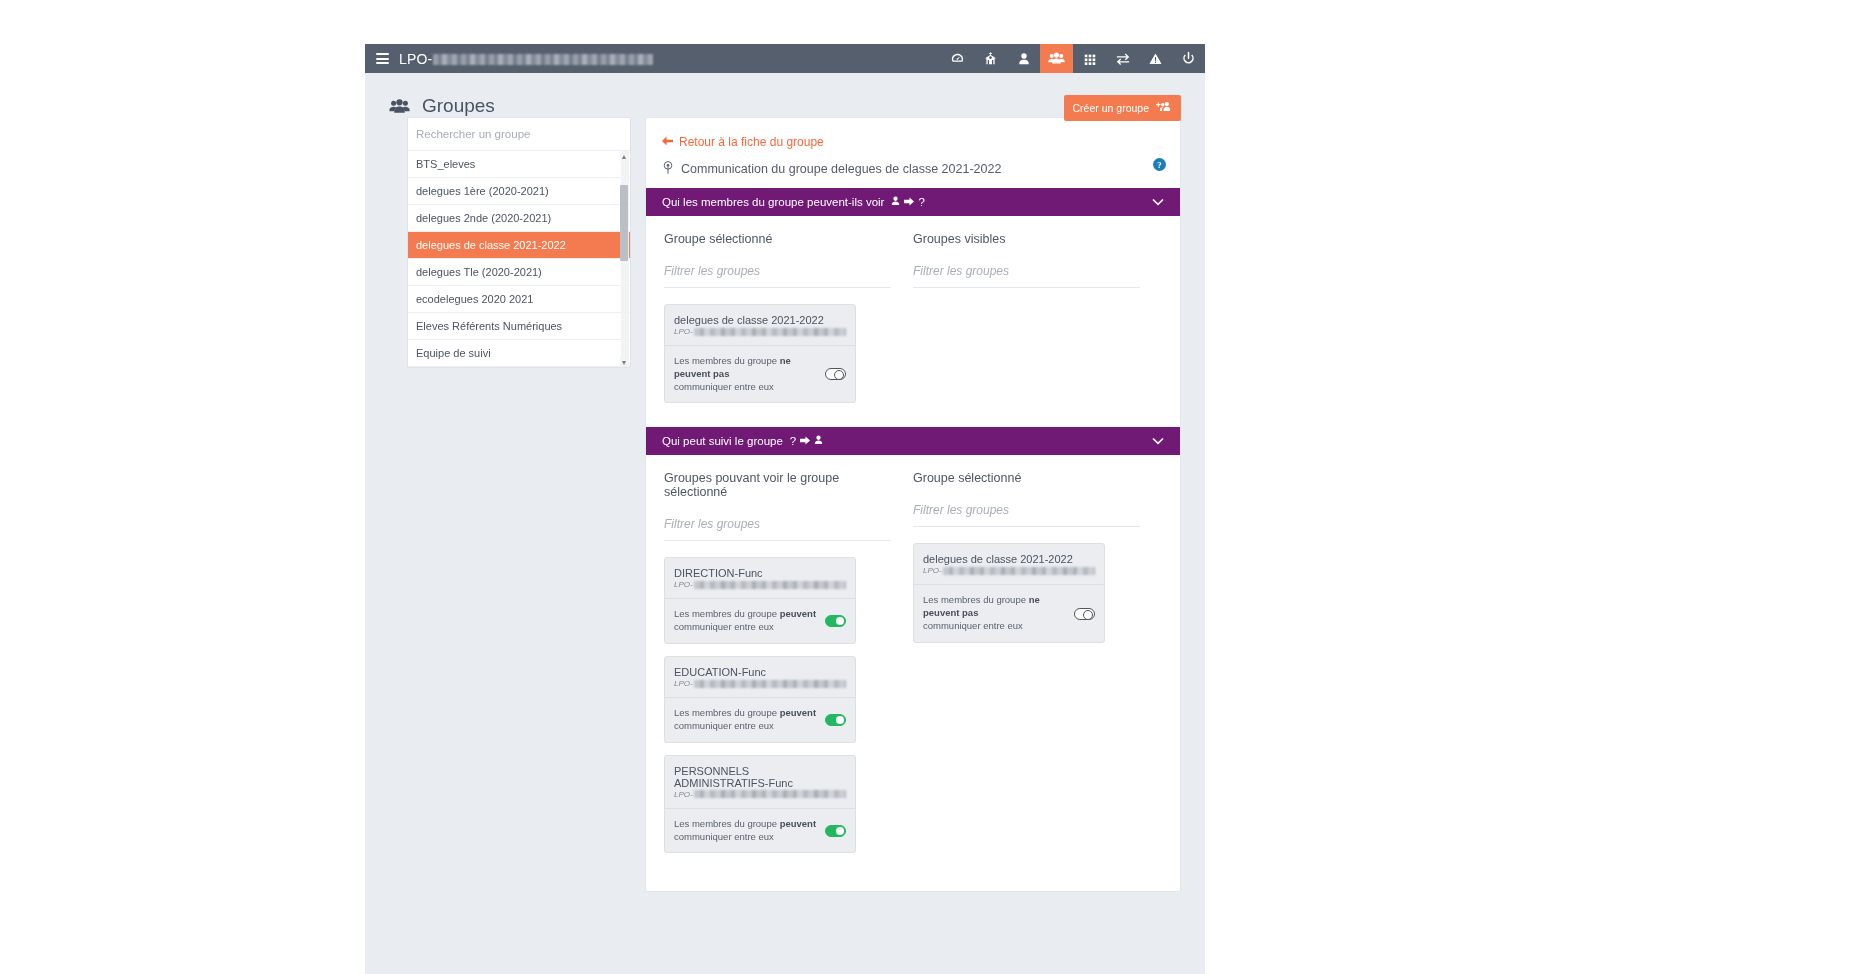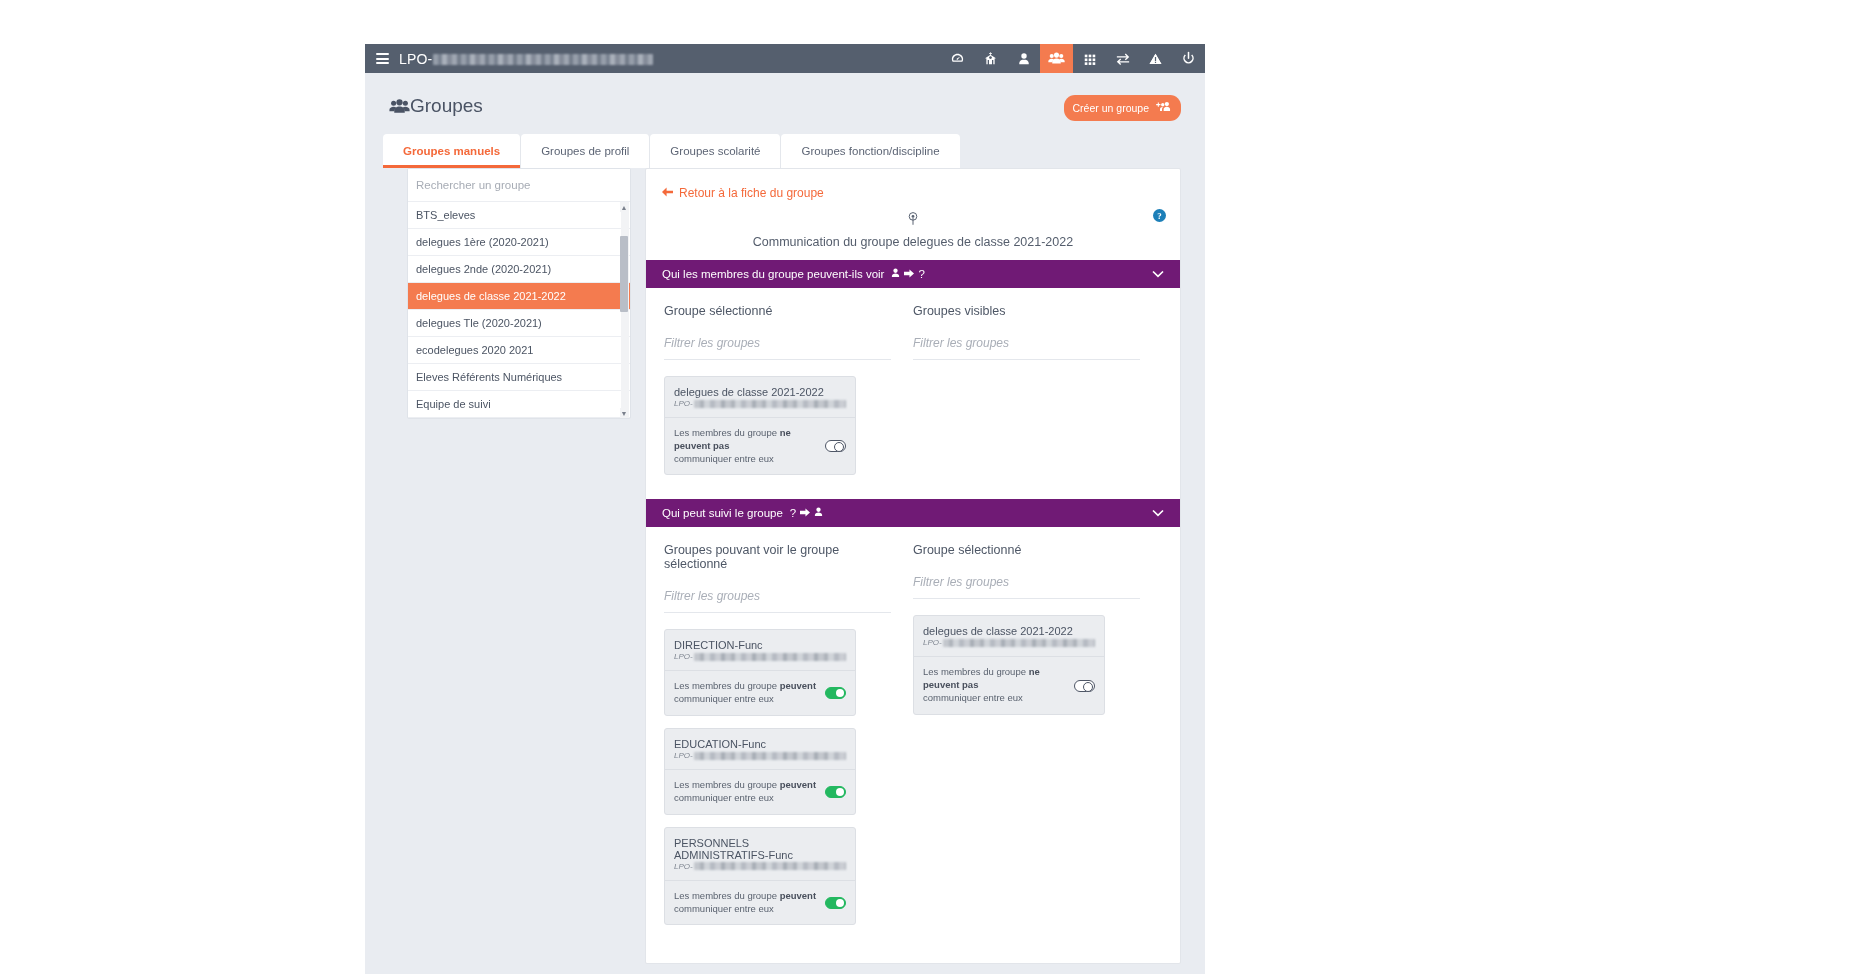--- a/index.html
+++ b/index.html
@@ -41,28 +41,28 @@
   .topbar-icons { position: absolute; right: 0; top: 0; height: 29px; display: flex; }
   .tb-icon {
     width: 33px; height: 29px; display: flex; align-items: center; justify-content: center;
     color: #ffffff; cursor: pointer;
   }
   .tb-icon svg { display: block; }
   .tb-icon.active { background: #f47b4f; }
 
   
   .page-head { padding: 22px 24px 0 24px; position: relative; }
-  .page-title-row { display: flex; align-items: center; }
+  .page-title-row { display: flex; align-items: center; gap: 12px; }
   .page-title-icon { color: #4a5364; display: flex; }
   .page-title { font-size: 19px; color: #4a5364; font-weight: 400; }
   .create-btn {
     position: absolute; right: 24px; top: 22px;
     background: #f47b4f; color: #ffffff; border: none;
     font-size: 10.5px; font-family: inherit;
-    padding: 6px 9px; border-radius: 11px; cursor: pointer;
+    padding: 6px 9px; border-radius: 2px; cursor: pointer;
     display: flex; align-items: center; gap: 7px;
   }
 
   
   .tabs { display: flex; margin-top: 17px; padding-left: 18px; gap: 0; }
   .tab {
     background: #ffffff; padding: 11px 20px; font-size: 11.5px; color: #5d6575;
     border-radius: 4px 4px 0 0; cursor: pointer; white-space: nowrap;
     border-right: 1px solid #e4e7ec; position: relative;
   }
@@ -111,21 +111,21 @@
     flex: 1; background: #ffffff; border: 1px solid #e2e5ea; border-radius: 2px;
     min-width: 0;
   }
   .panel-head { padding: 14px 16px 11px 16px; position: relative; }
   .back-link {
     color: #f4693a; font-size: 12px; display: inline-flex; align-items: center; gap: 6px;
     cursor: pointer; text-decoration: none;
   }
   .panel-subtitle {
     margin-top: 11px; font-size: 12.5px; color: #545d6c;
-    display: flex; align-items: center; gap: 7px; flex-direction: column;
+    display: flex; align-items: center; gap: 7px;
   }
   .help-icon {
     position: absolute; right: 14px; top: 40px; width: 13px; height: 13px;
     border-radius: 50%; background: #1c7fb8; color: #ffffff;
     font-size: 9px; font-weight: bold; display: flex; align-items: center;
     justify-content: center; cursor: pointer; font-family: "Liberation Serif", serif;
   }
 
   .section-head {
     background: #701a75; color: #ffffff; font-size: 11.5px;
@@ -286,26 +286,20 @@
               <path d="M3.2 3.2V1.4H2v1.8H.2v1.2H2v1.8h1.2V4.4H5V3.2H3.2z"></path>
               <circle cx="12.2" cy="3.2" r="2.4"></circle>
               <circle cx="7.6" cy="4" r="1.9"></circle>
               <path d="M12.2 6.2c-2 0-3.6 1.2-3.6 2.6V11h7.2V8.8c0-1.4-1.6-2.6-3.6-2.6z"></path>
               <path d="M7.6 6.6c-1.7 0-3.1 1-3.1 2.2V11h2.3V8.8c0-.8.4-1.6 1.1-2.2h-.3z"></path>
             </svg>
         </span>
       </button>
     </div>
 
-    <div class="tabs">
-      <div class="tab active">Groupes manuels</div>
-      <div class="tab">Groupes de profil</div>
-      <div class="tab">Groupes scolarité</div>
-      <div class="tab">Groupes fonction/discipline</div>
-    </div>
 
     <div class="content">
 
       <div class="group-list-box">
         <div class="group-search">Rechercher un groupe</div>
         <div class="group-items">
           <div class="group-item">BTS_eleves</div>
           <div class="group-item">delegues 1ère (2020-2021)</div>
           <div class="group-item">delegues 2nde (2020-2021)</div>
           <div class="group-item selected">delegues de classe 2021-2022</div>

